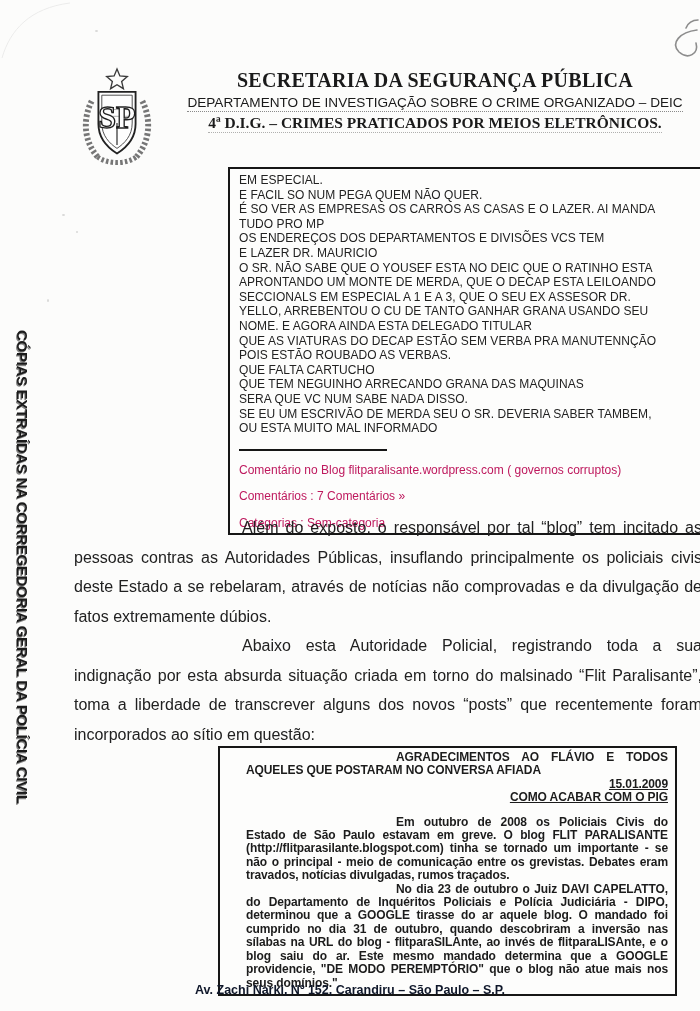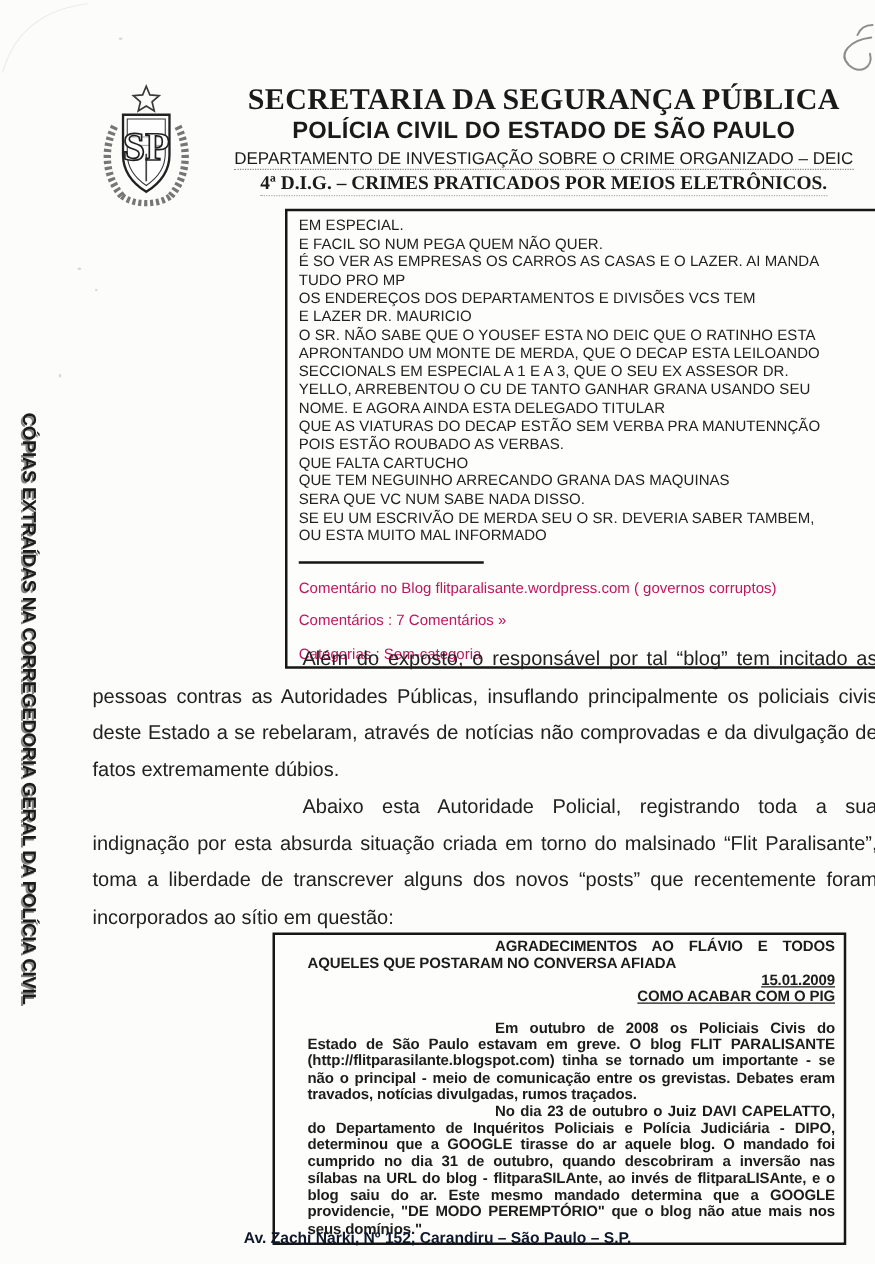--- a/index.html
+++ b/index.html
@@ -4,21 +4,21 @@
 <style>
   html,body{margin:0;padding:0;}
   body{
     width:700px;height:1011px;position:relative;overflow:hidden;
     background:#fcfcfb;color:#1a1a1a;
     font-family:"Liberation Sans",sans-serif;
   }
   
   .seal{position:absolute;left:79px;top:62px;width:76px;height:112px;}
   .hdr{position:absolute;left:172px;top:68px;width:526px;text-align:center;}
-  .hdr-l1{font-family:"Liberation Serif",serif;font-weight:bold;font-size:24px;line-height:25px;letter-spacing:.3px;}
+  .hdr-l1{font-family:"Liberation Serif",serif;font-weight:bold;font-size:20px;line-height:25px;letter-spacing:.3px;}
   .hdr-l2{font-weight:bold;font-size:19px;line-height:24px;letter-spacing:.2px;}
   .hdr-l3{font-weight:normal;font-size:13.6px;line-height:20px;}
   .hdr-l3 span{border-bottom:1px dotted rgba(0,0,0,.45);padding-bottom:1px;}
   .hdr-l4{font-family:"Liberation Serif",serif;font-weight:bold;font-size:15.5px;line-height:20px;}
   .hdr-l4 span{border-bottom:1px dotted rgba(0,0,0,.3);padding-bottom:1px;}
   
   .box1{
     position:absolute;left:228px;top:167px;width:500px;box-sizing:border-box;
     border:2.5px solid #161616;background:#fdfdfc;
     padding:4px 6px 3px 9px;
@@ -91,21 +91,20 @@
   <path d="M23,29 h44 v38 c0,18 -11,28 -22,35 c-11,-7 -22,-17 -22,-35 z" fill="#fefefe" stroke="#222" stroke-width="2.2"></path>
   <path d="M27,33 h36 v33 c0,15 -9,24 -18,30 c-9,-6 -18,-15 -18,-30 z" fill="none" stroke="#333" stroke-width="1"></path>
   <line x1="28" y1="50" x2="62" y2="50" stroke="#777" stroke-width=".7"></line>
   <line x1="28" y1="58" x2="62" y2="58" stroke="#777" stroke-width=".7"></line>
   <line x1="45" y1="66" x2="45" y2="92" stroke="#444" stroke-width="1.6"></line>
   <text x="45" y="72" text-anchor="middle" font-family="Liberation Serif, serif" font-weight="bold" font-size="38" fill="#fdfdfd" stroke="#1f1f1f" stroke-width="1.6">SP</text>
 </svg>
 
 <div class="hdr">
   <div class="hdr-l1">SECRETARIA DA SEGURANÇA PÚBLICA</div>
-  <div class="hdr-l2">POLÍCIA CIVIL DO ESTADO DE SÃO PAULO</div>
   <div class="hdr-l3"><span>DEPARTAMENTO DE INVESTIGAÇÃO SOBRE O CRIME ORGANIZADO – DEIC</span></div>
   <div class="hdr-l4"><span>4ª D.I.G. – CRIMES PRATICADOS POR MEIOS ELETRÔNICOS.</span></div>
 </div>
 
 <div class="box1">
   <div class="b1-line">EM ESPECIAL.</div>
   <div class="b1-line">E FACIL SO NUM PEGA QUEM NÃO QUER.</div>
   <div class="b1-line">É SO VER AS EMPRESAS OS CARROS AS CASAS E O LAZER. AI MANDA</div>
   <div class="b1-line">TUDO PRO MP</div>
   <div class="b1-line">OS ENDEREÇOS DOS DEPARTAMENTOS E DIVISÕES VCS TEM</div>

